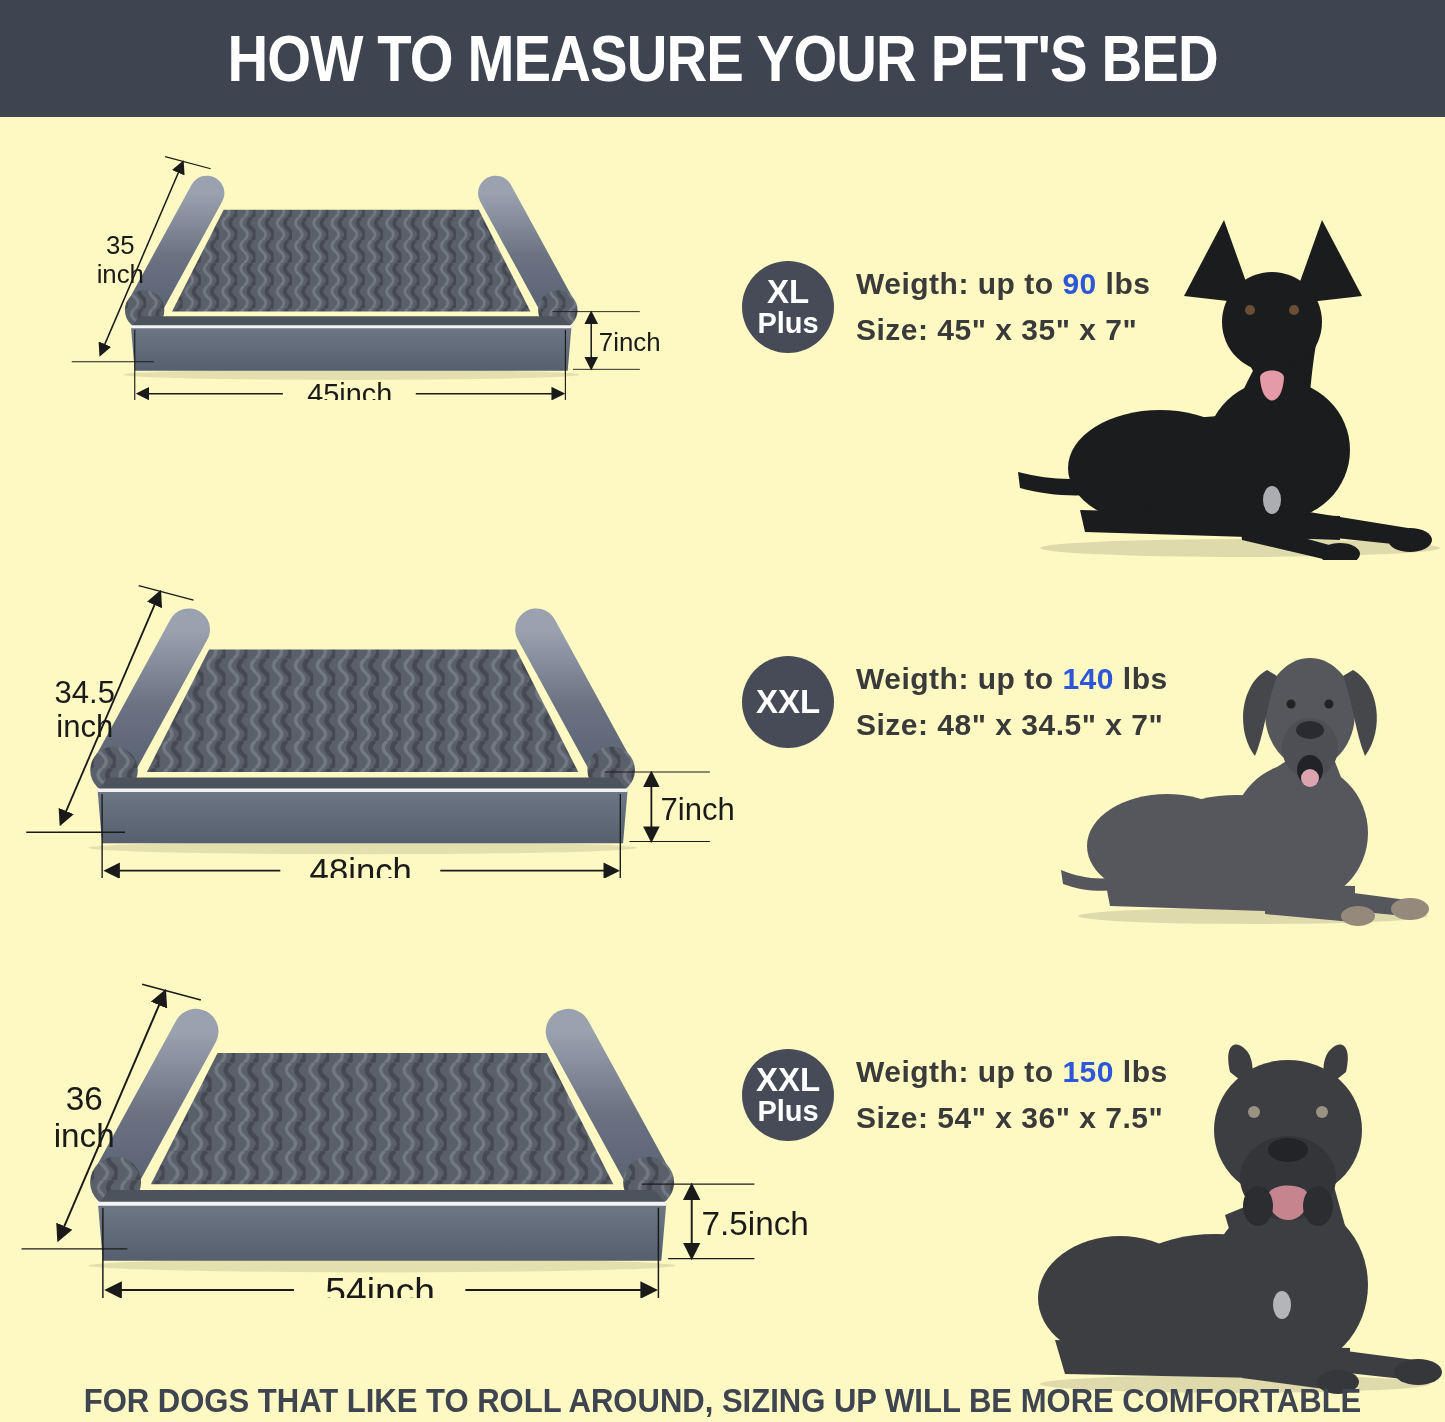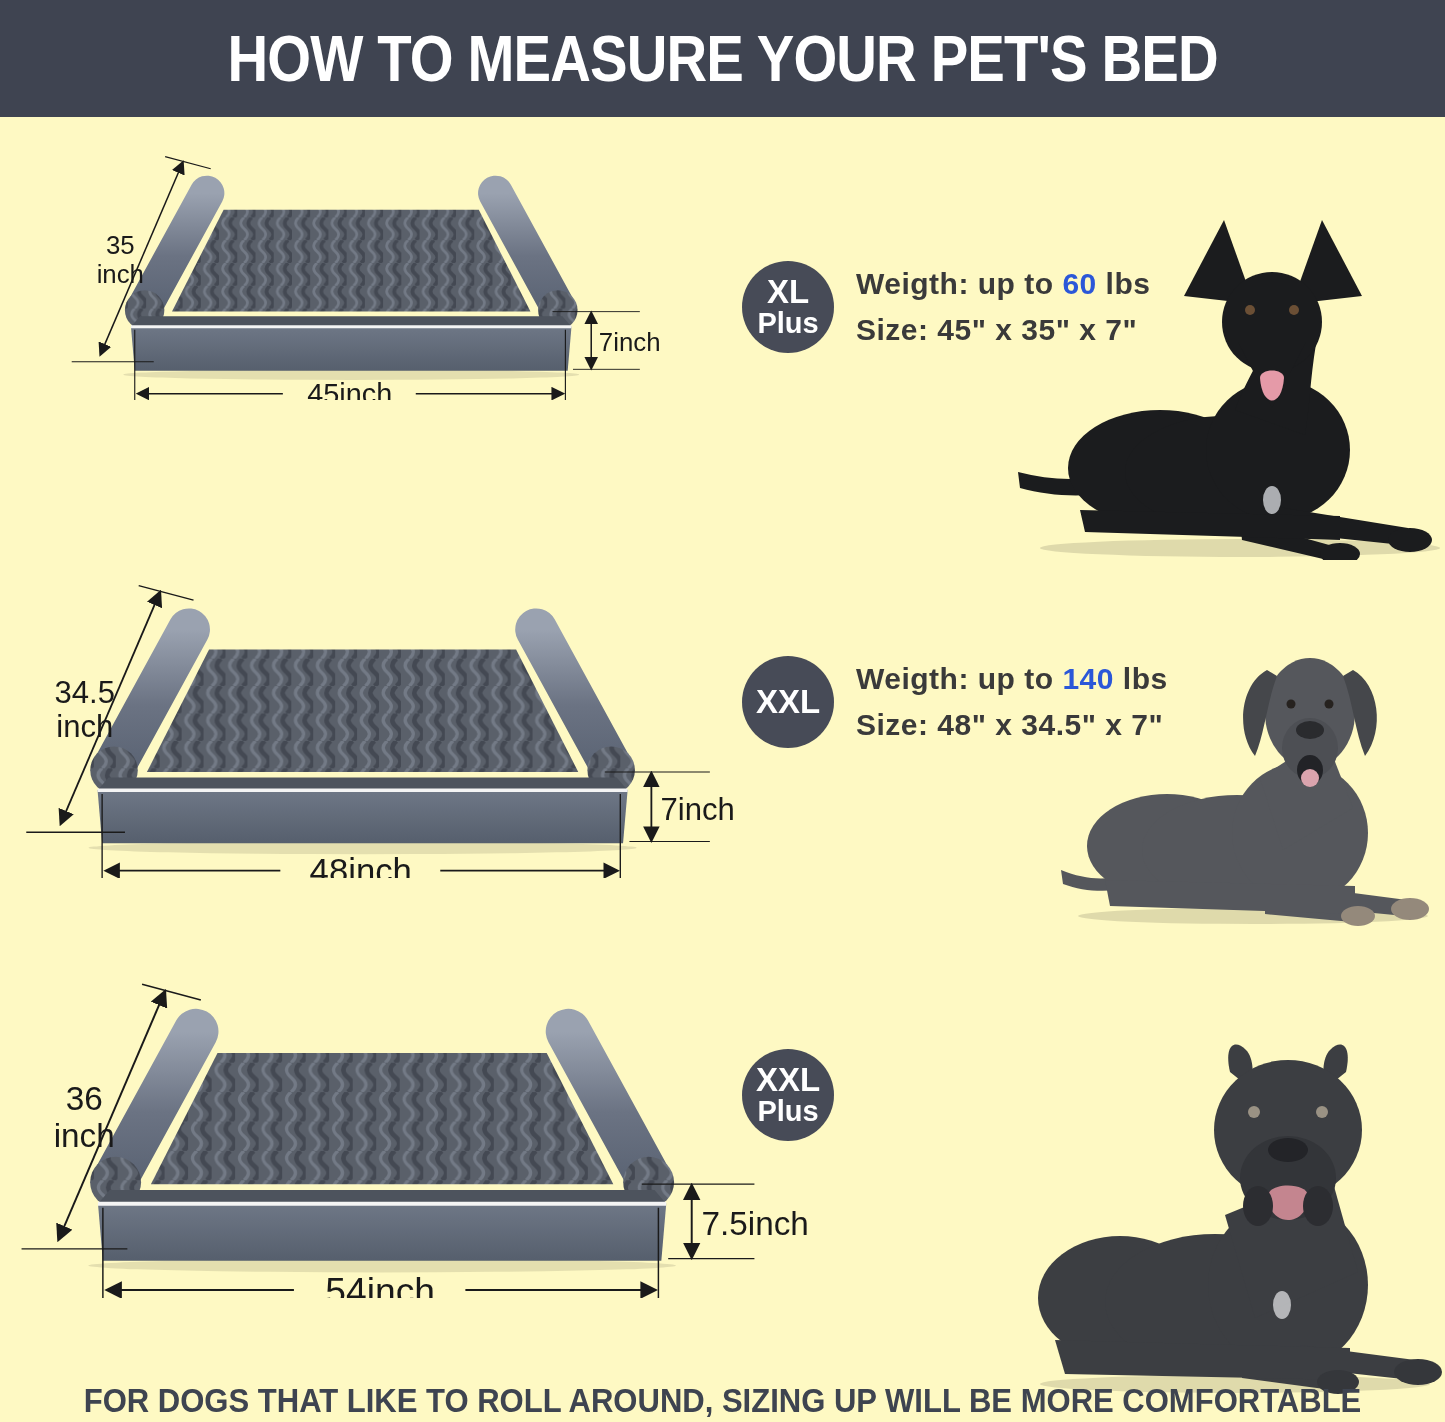--- a/index.html
+++ b/index.html
@@ -85,21 +85,21 @@
     <text x="388" y="366" font-size="38" text-anchor="middle">45inch</text>
     <text x="716" y="296" font-size="34">7inch</text>
   </svg>
 
   <div class="info" style="top:261px;">
     <div class="badge">
       <span class="b1">XL</span>
       <span class="b2">Plus</span>
     </div>
     <div class="lines">
-      <div class="wline"><span>Weigth: up to </span><span class="blue">60</span><span> lbs</span></div>
+      <div class="wline"><span>Weigth: up to </span><span class="blue">90</span><span> lbs</span></div>
       <div class="sline">Size: 45" x 35" x 7"</div>
     </div>
   </div>
 
   <svg class="art" style="left:1010px;top:210px;" width="430" height="350" viewBox="0 0 430 350">
     <ellipse cx="230" cy="338" rx="200" ry="9" fill="rgba(0,0,0,0.12)"></ellipse>
     <g fill="#1b1c1e">
       <path d="M8,262 C60,276 110,268 148,246 L160,262 C120,286 60,292 10,278 Z"></path>
       <ellipse cx="150" cy="258" rx="92" ry="58"></ellipse>
       <ellipse cx="215" cy="262" rx="100" ry="56"></ellipse>
@@ -255,20 +255,24 @@
     <text x="86" y="206" font-size="34" text-anchor="middle">inch</text>
     <text x="388" y="366" font-size="38" text-anchor="middle">54inch</text>
     <text x="716" y="296" font-size="34">7.5inch</text>
   </svg>
 
   <div class="info" style="top:1049px;">
     <div class="badge">
       <span class="b1">XXL</span>
       <span class="b2">Plus</span>
     </div>
+    <div class="lines">
+      <div class="wline"><span>Weigth: up to </span><span class="blue">150</span><span> lbs</span></div>
+      <div class="sline">Size: 54" x 36" x 7.5"</div>
+    </div>
   </div>
 
   <svg class="art" style="left:1020px;top:1000px;" width="424" height="398" viewBox="0 0 424 398">
     <ellipse cx="215" cy="384" rx="195" ry="9" fill="rgba(0,0,0,0.12)"></ellipse>
     <g fill="#3c3e42">
       <ellipse cx="100" cy="298" rx="82" ry="62"></ellipse>
       <ellipse cx="195" cy="302" rx="110" ry="68"></ellipse>
       <ellipse cx="268" cy="285" rx="80" ry="85"></ellipse>
       <path d="M205,215 L310,172 L338,272 L235,318 Z"></path>
       <path d="M210,72 C204,46 214,38 226,50 C234,58 234,76 230,88 Z"></path>

